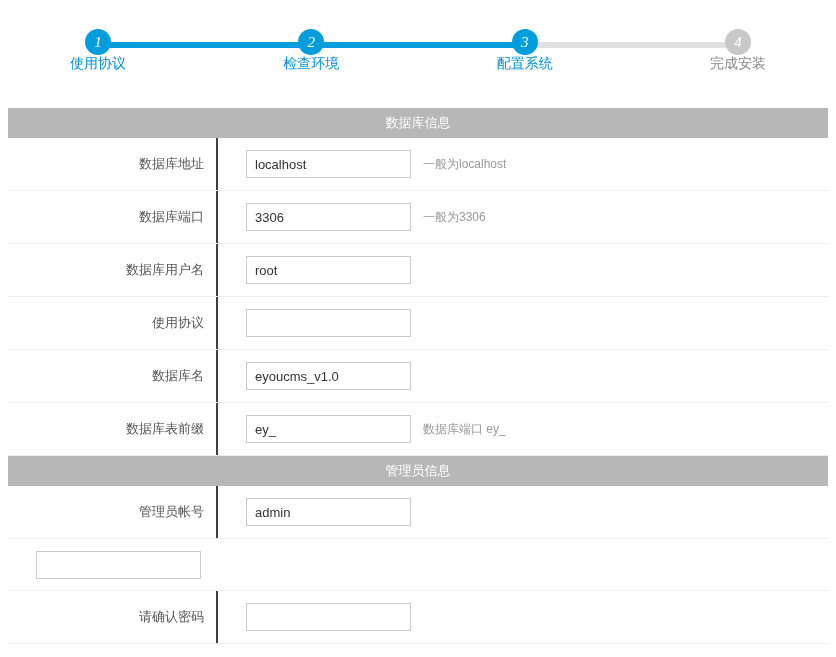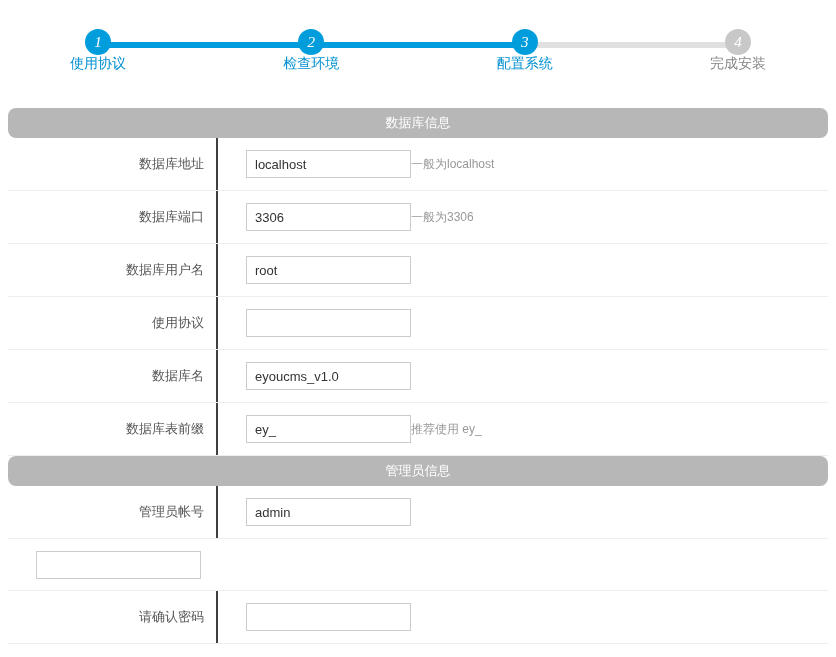--- a/index.html
+++ b/index.html
@@ -79,21 +79,20 @@
     .step-label.inactive {
       color: #888;
     }
     .section-header {
       background: #b7b7b7;
       color: #fff;
       text-align: center;
       height: 30px;
       line-height: 30px;
       font-size: 13px;
-      border-radius: 8px;
     }
     .form-row {
       display: flex;
       border-bottom: 1px solid #eee;
       min-height: 52px;
       align-items: center;
     }
     .form-label {
       width: 210px;
       text-align: right;
@@ -115,21 +114,21 @@
     .form-input {
       width: 165px;
       height: 28px;
       border: 1px solid #ccc;
       padding: 1px 8px;
       font-size: 13px;
       color: #333;
       font-family: inherit;
     }
     .form-hint {
-      margin-left: 0;
+      margin-left: 12px;
       color: #999;
       font-size: 12px;
     }
   </style>
 </head>
 <body>
 
 <div class="container">
 
   <div class="stepper">
@@ -190,21 +189,21 @@
     <div class="form-label">数据库名</div>
     <div class="form-value">
       <input type="text" class="form-input" value="eyoucms_v1.0" style="">
     </div>
   </div>
 
   <div class="form-row">
     <div class="form-label">数据库表前缀</div>
     <div class="form-value">
       <input type="text" class="form-input" value="ey_" style="">
-      <span class="form-hint">推荐使用 ey_</span>
+      <span class="form-hint">数据库端口 ey_</span>
     </div>
   </div>
 
   <div class="section-header">管理员信息</div>
 
   <div class="form-row">
     <div class="form-label">管理员帐号</div>
     <div class="form-value">
       <input type="text" class="form-input" value="admin" style="">
     </div>

